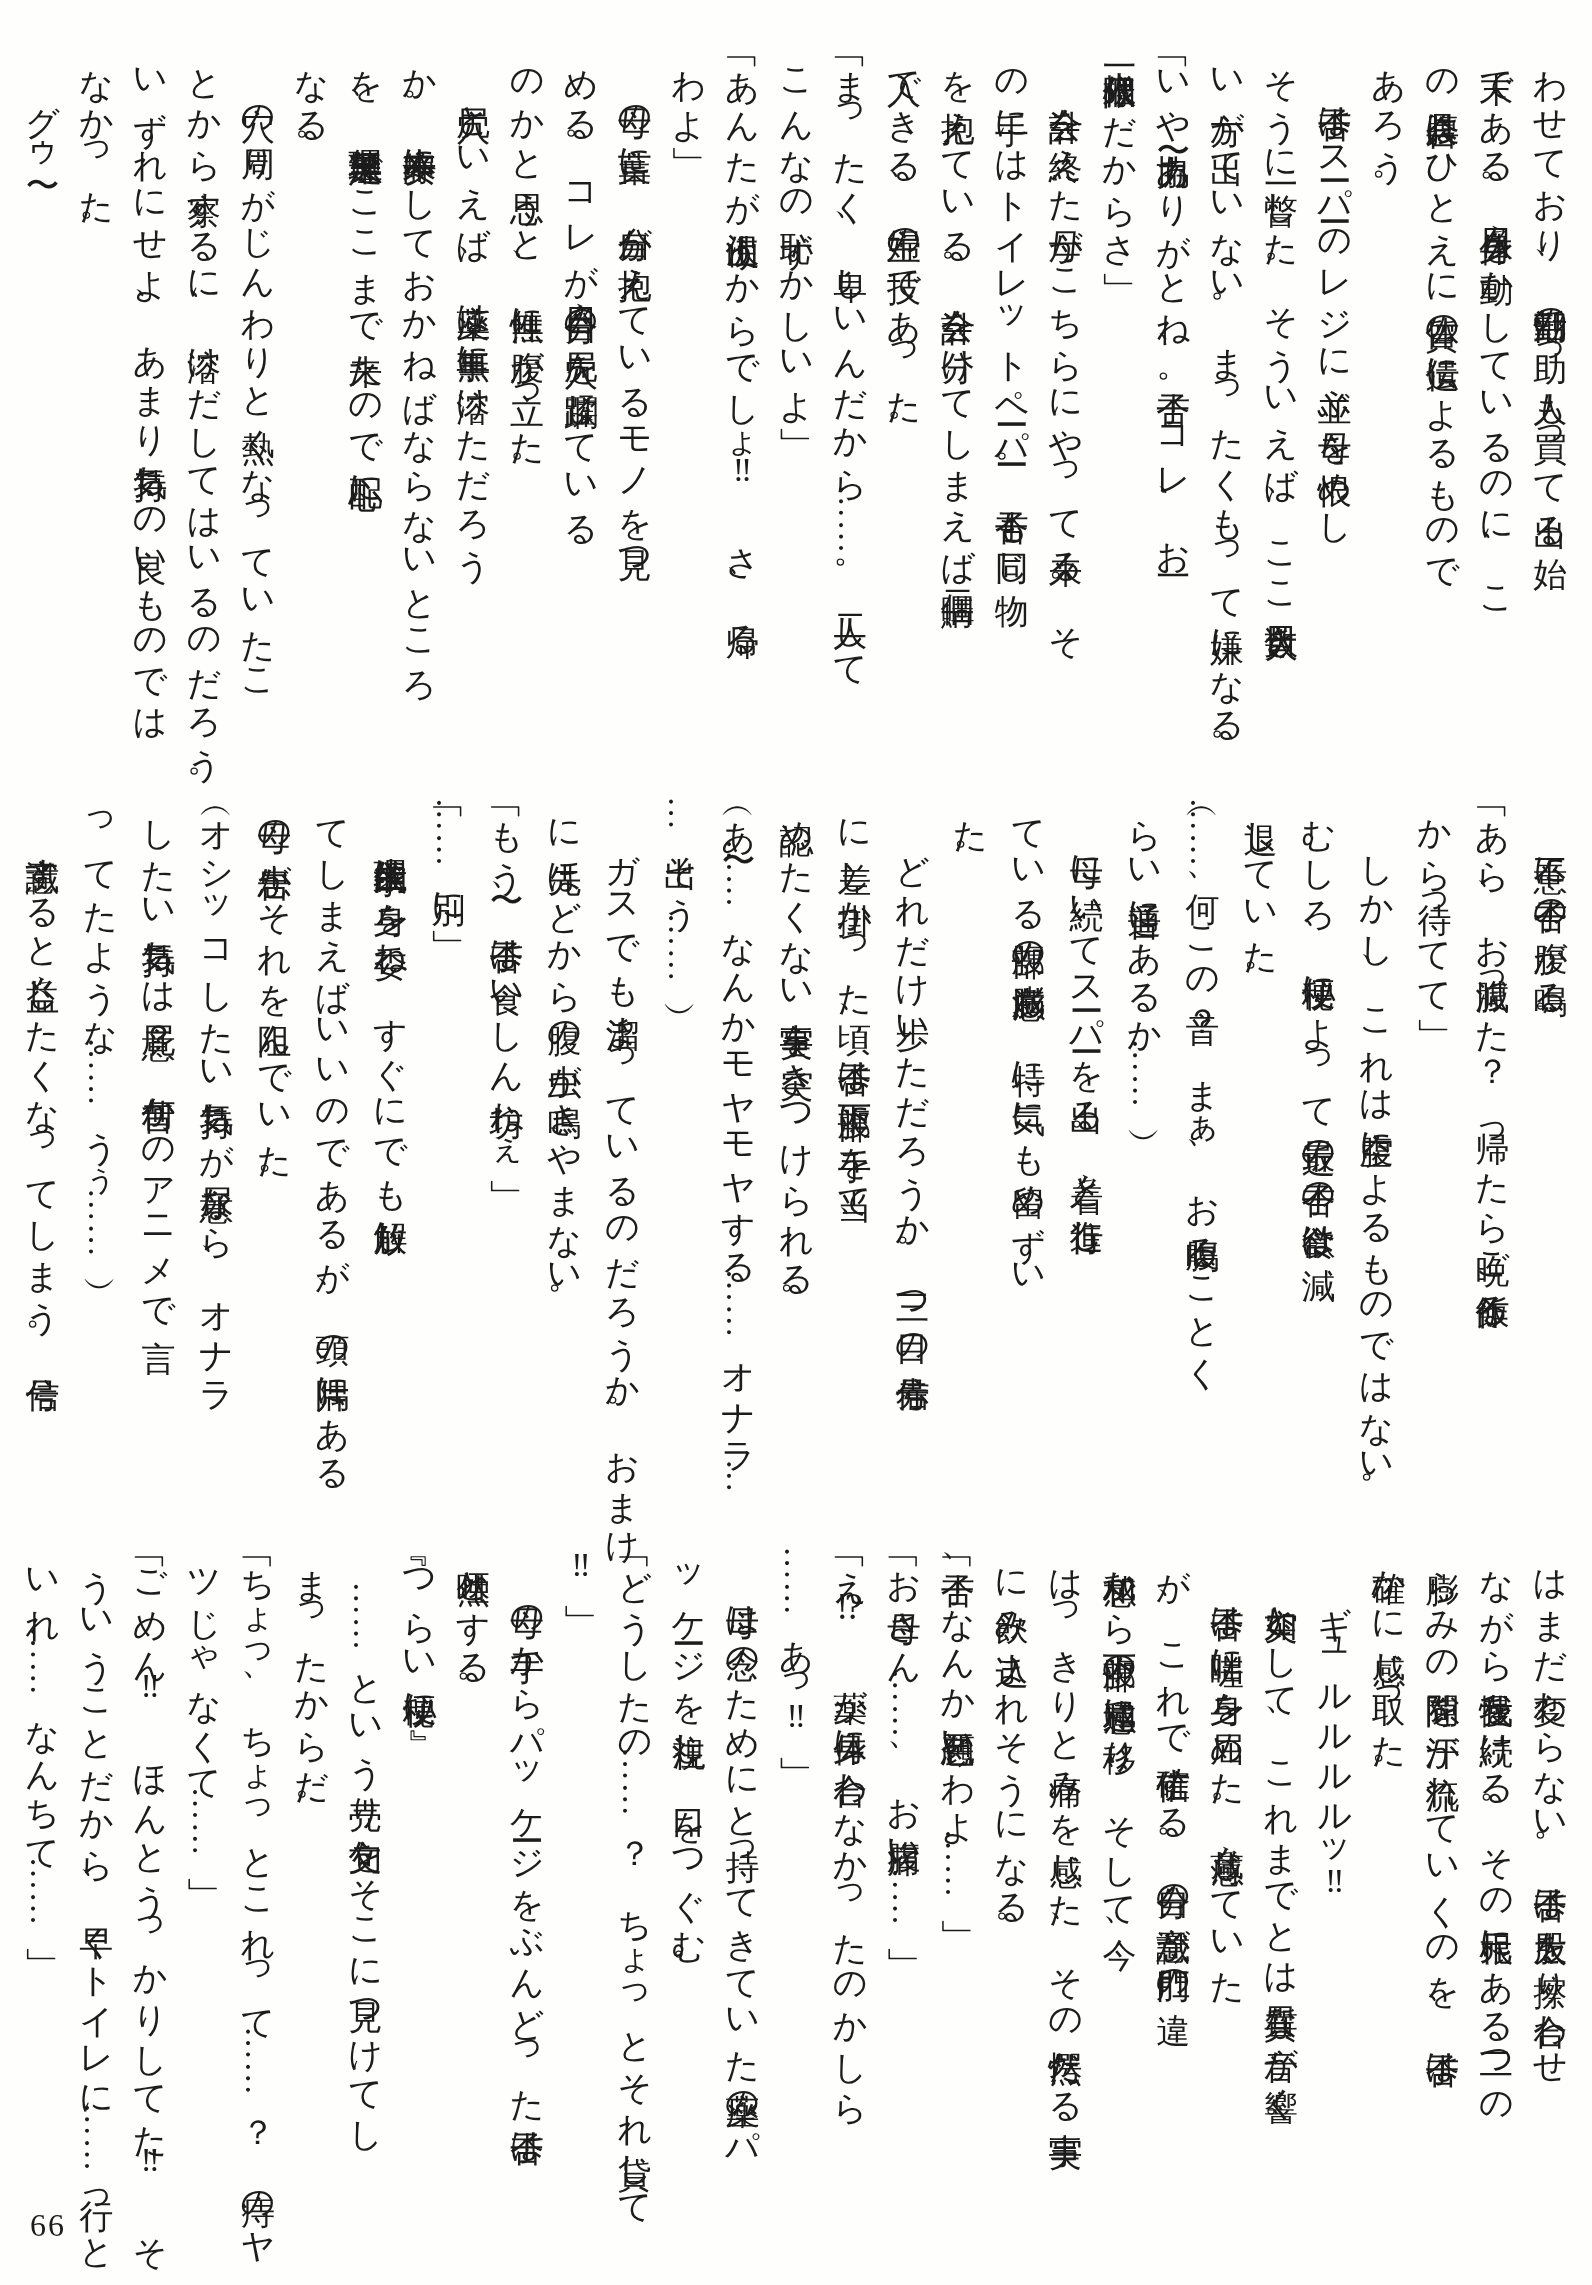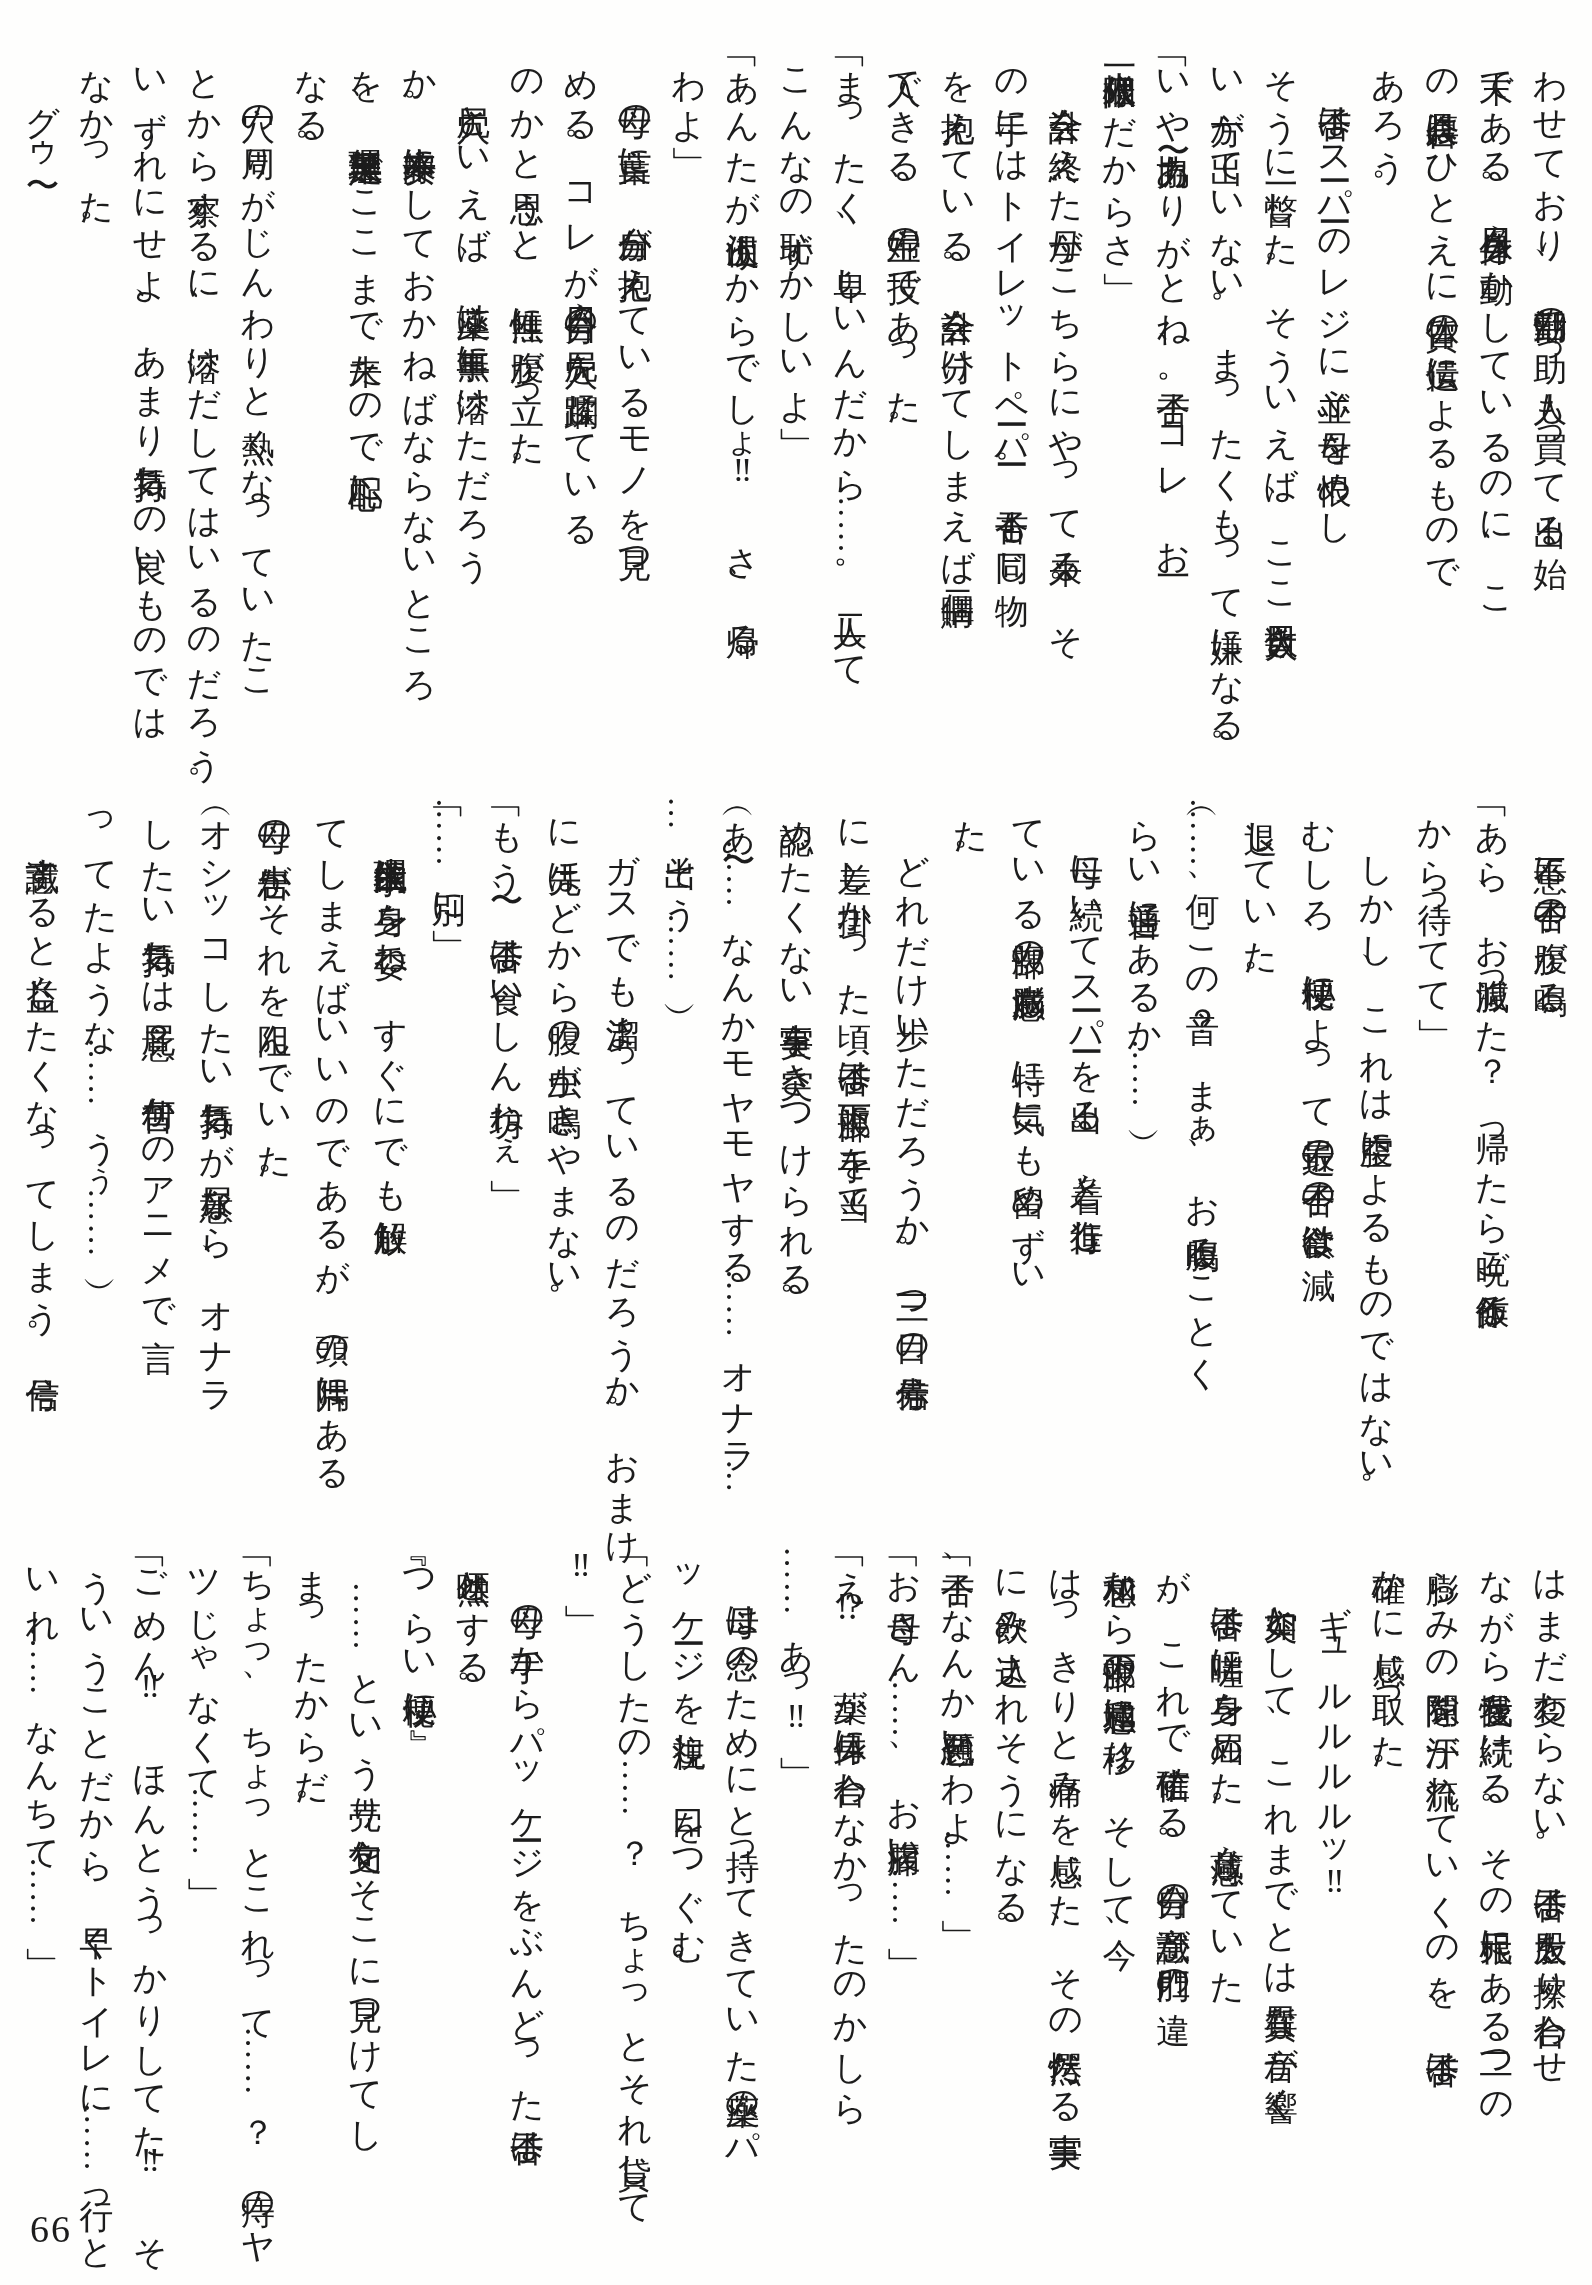--- a/index.html
+++ b/index.html
@@ -35,21 +35,21 @@
     white-space: pre;
     font-size: 34px;
     line-height: 36px;       
     letter-spacing: 1.2px;   
     font-kerning: none;
   }
   .pagenum {
     position: absolute;
     left: 30px;
     top: 2207px;
-    font-size: 38px;
+    font-size: 32px;
     letter-spacing: 2px;
   }
 </style>
 </head>
 <body>
 
 <div class="page">
   <div class="band band-1">
       <div class="col">わせており、部活動の助っ人も買って出る始</div>
       <div class="col">末である。日々身体を動かしているのに、こ</div>

